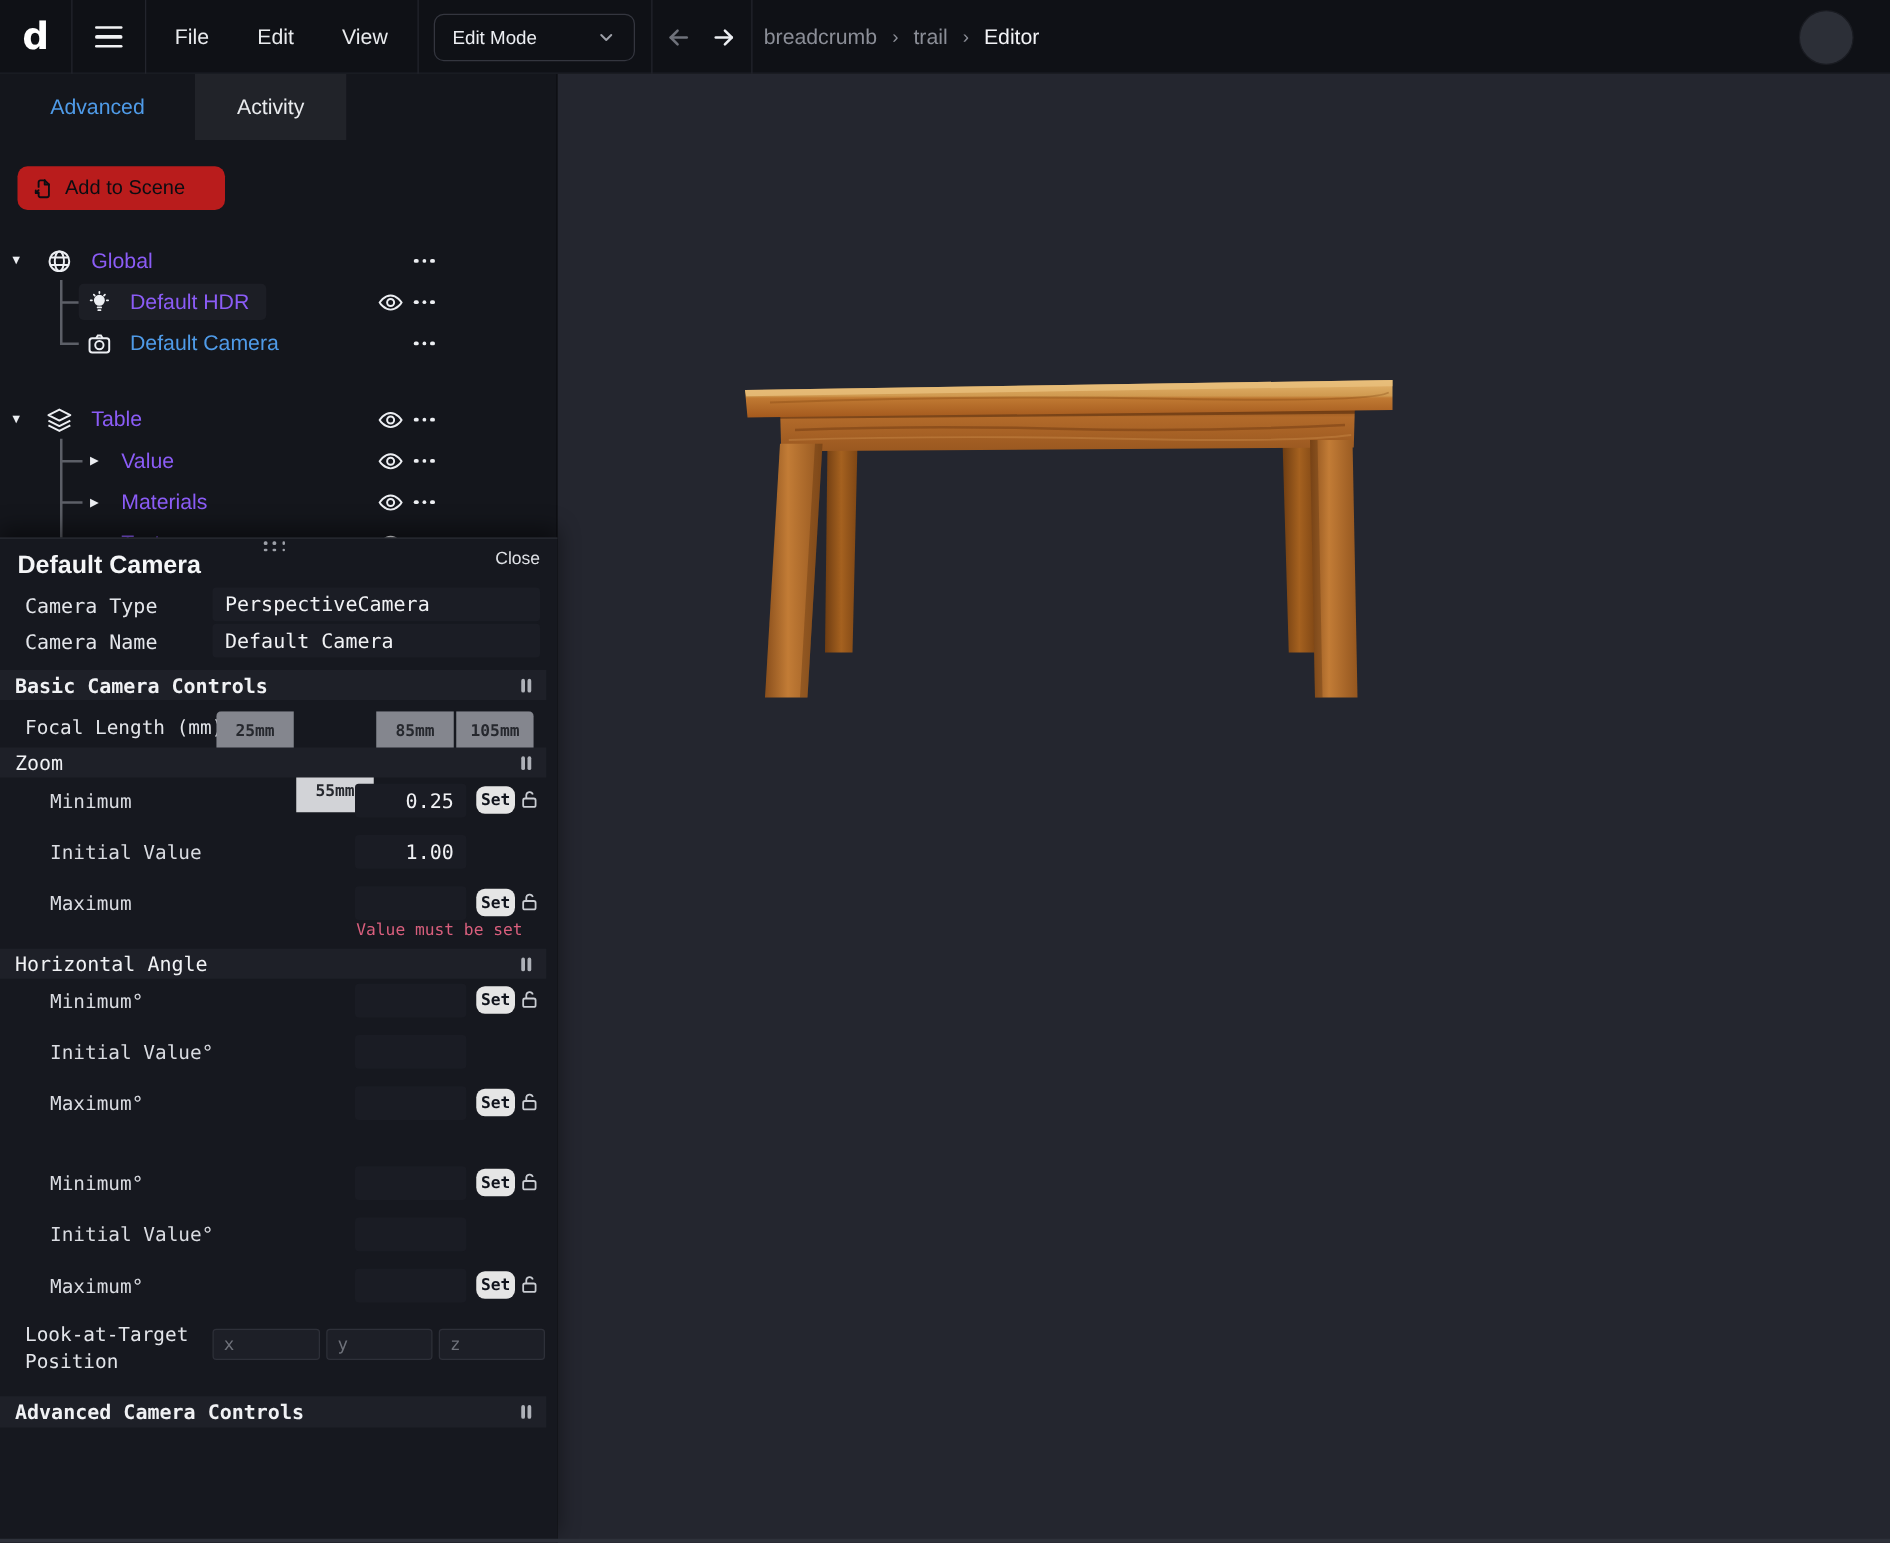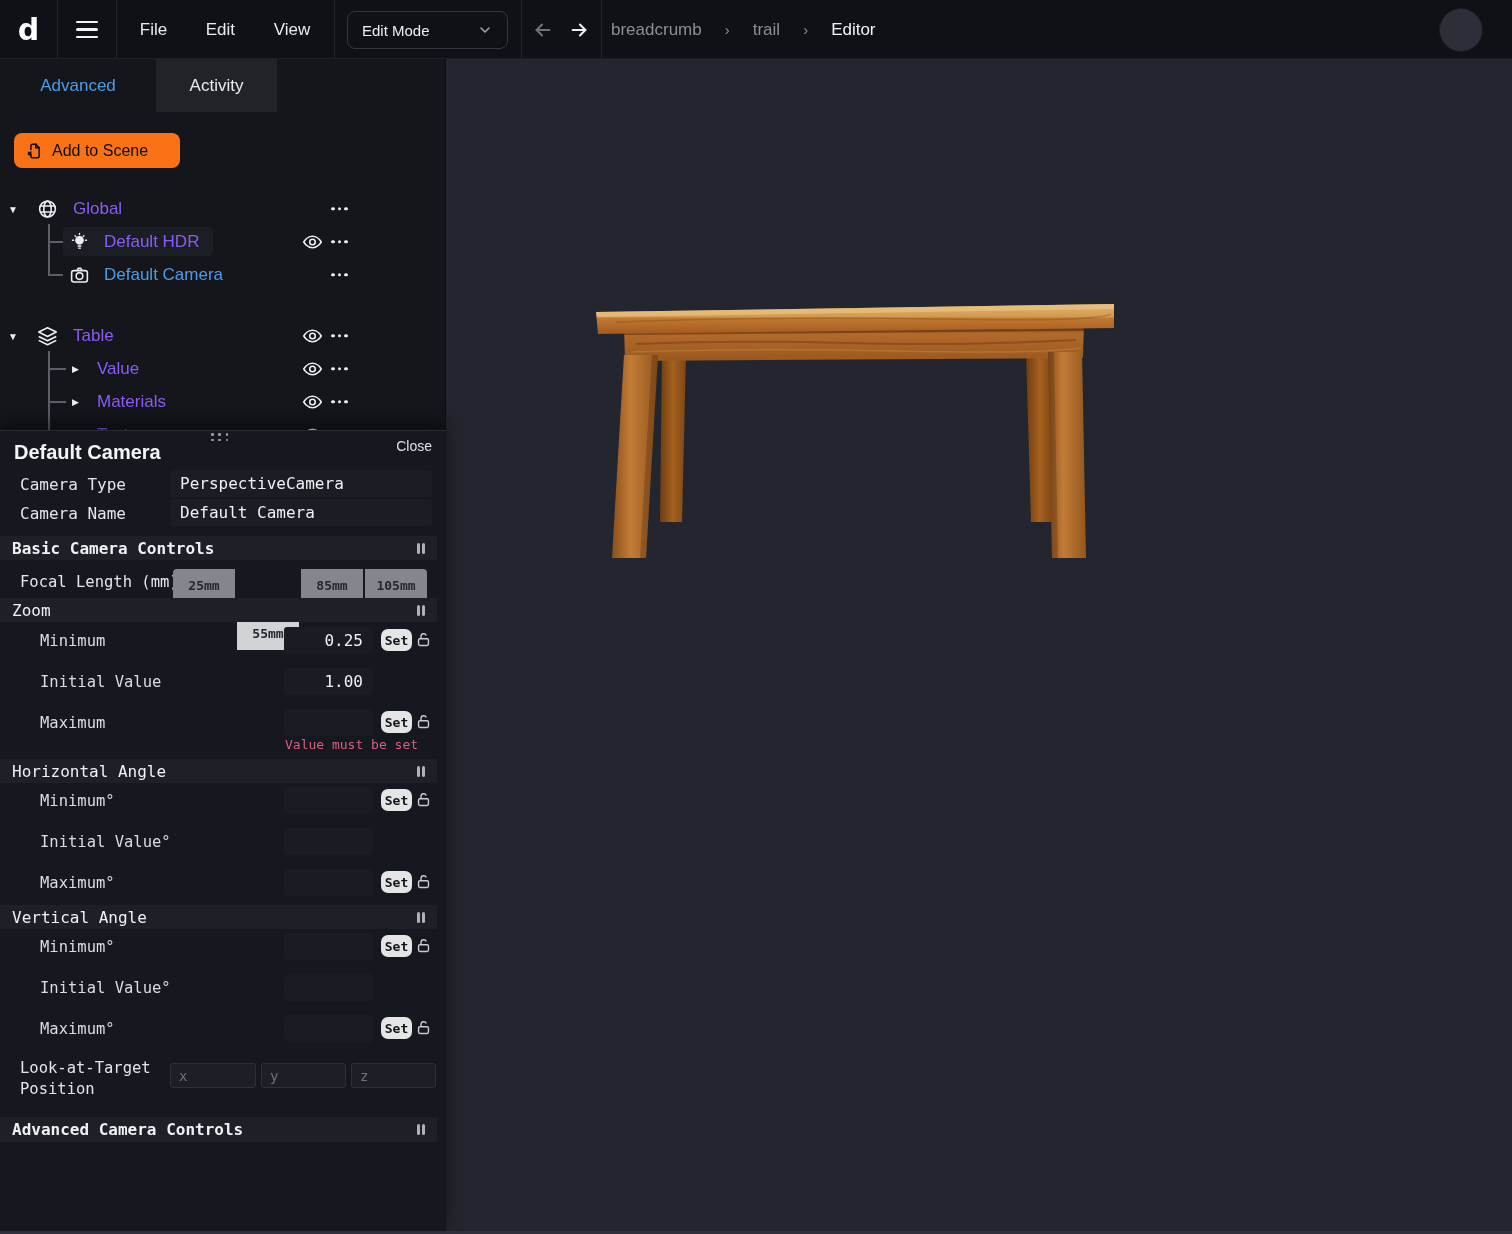--- a/index.html
+++ b/index.html
@@ -15,35 +15,35 @@
   #hamburger { position:absolute; left:57px; top:0; width:59px; height:59px; display:flex; flex-direction:column;
                align-items:center; justify-content:center; gap:5px; cursor:pointer; }
   #hamburger i { display:block; width:22px; height:2.6px; border-radius:2px; background:#f2f3f5; }
   #menus { position:absolute; left:116px; top:0; width:218px; height:59px; display:flex; align-items:center;
            justify-content:space-around; padding:0 12px;gap:15px; }
   .menu-item { color:#e9ebee; font-size:17px; cursor:pointer; }
   #mode-select { position:absolute; left:347px; top:11px; width:161px; height:38px; border:1px solid #34363f;
                  border-radius:8px; display:flex; align-items:center; padding:0 14px; cursor:pointer; }
   #mode-select .lbl { color:#eceef2; font-size:15px; flex:1; }
   .nav-arrows { position:absolute; left:521px; top:0; width:80px; height:59px; display:flex; align-items:center; justify-content:center; gap:14px; }
-  #breadcrumb { position:absolute; left:611px; top:0; height:59px; display:flex; align-items:center; gap:23px; font-size:17px; }
+  #breadcrumb { position:absolute; left:611px; top:0; height:59px; display:flex; align-items:center; gap:12px; font-size:17px; }
   #breadcrumb .dim { color:#8b8e97; }
   #breadcrumb .sep { color:#8b8e97; font-size:15px; }
   #breadcrumb .cur { color:#f2f3f6; }
   #avatar { position:absolute; left:1439px; top:8px; width:44px; height:44px; border-radius:50%;
             background:#2c2f37; border:1px solid #1a1c22; cursor:pointer; }
 
   
   #sidebar { position:absolute; left:0; top:59px; width:446px; height:1175px; background:#14161c;
              border-right:1px solid #0c0e12; z-index:10; overflow:hidden; }
   .tab { position:absolute; top:0; height:53px; display:flex; align-items:center; justify-content:center;
          font-size:17px; cursor:pointer; }
   #tab-hierarchy { left:0; width:156px; color:#4f9be8; }
   #tab-activity { left:156px; width:121px; color:#e9ebee; background:#212329; }
-  #add-btn { position:absolute; left:14px; top:74px; width:166px; height:35px; background:#f97316; border-radius:8px;
+  #add-btn { position:absolute; left:14px; top:74px; width:166px; height:35px; background:#b91c1c; border-radius:8px;
              display:flex; align-items:center; gap:8px; padding:0 12px; cursor:pointer; }
   #add-btn span { color:#0b0d12; font-size:16px; }
 
   .tree-row { position:absolute; left:0; width:446px; height:33px; cursor:pointer; }
   .tree-row .caret0 { position:absolute; left:8px; top:50%; transform:translateY(-50%); color:#eceef2; font-size:10px; }
   .tree-row .caret1 { position:absolute; left:72px; top:50%; transform:translateY(-50%); color:#eceef2; font-size:9px; }
   .tree-row .icon0 { position:absolute; left:37px; top:50%; transform:translateY(-50%); width:21px; height:21px; }
   .tree-row .icon1 { position:absolute; left:69px; top:50%; transform:translateY(-50%); width:21px; height:21px; }
   .tree-row .lab { position:absolute; top:50%; transform:translateY(-50%); color:#8b5cf6; font-size:17px; white-space:nowrap; }
   .tree-row .eye { position:absolute; left:302px; top:50%; transform:translateY(-50%); width:21px; height:21px; cursor:pointer; }
@@ -403,27 +403,20 @@
   <input class="val-input" style="top: 397px;">
 
   <div class="sub-label" style="top:443px">Maximum°</div>
   <input class="val-input" style="top: 438px;">
   <div class="set-btn" style="top:440px">Set</div>
   <svg class="lock" style="top:442px" viewBox="0 0 24 24" fill="none" stroke="#c9ccd2" stroke-width="2">
       <rect x="5" y="11" width="14" height="9.5" rx="2"></rect>
       <path d="M8.5 11V7.5a3.8 3.8 0 0 1 7.4-1.1"></path>
     </svg>
 
-  <div class="strip" style="top:474px">
-    <span class="t">Vertical Angle</span>
-    <span class="handle">
-        <i></i>
-        <i></i>
-      </span>
-  </div>
   <div class="sub-label" style="top:507px">Minimum°</div>
   <input class="val-input" style="top: 502px;">
   <div class="set-btn" style="top:504px">Set</div>
   <svg class="lock" style="top:506px" viewBox="0 0 24 24" fill="none" stroke="#c9ccd2" stroke-width="2">
       <rect x="5" y="11" width="14" height="9.5" rx="2"></rect>
       <path d="M8.5 11V7.5a3.8 3.8 0 0 1 7.4-1.1"></path>
     </svg>
 
   <div class="sub-label" style="top:548px">Initial Value°</div>
   <input class="val-input" style="top: 543px;">

